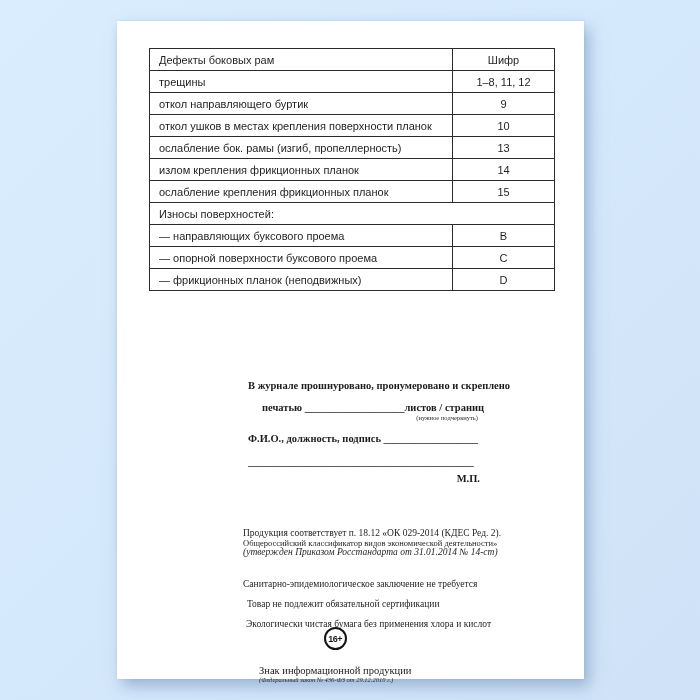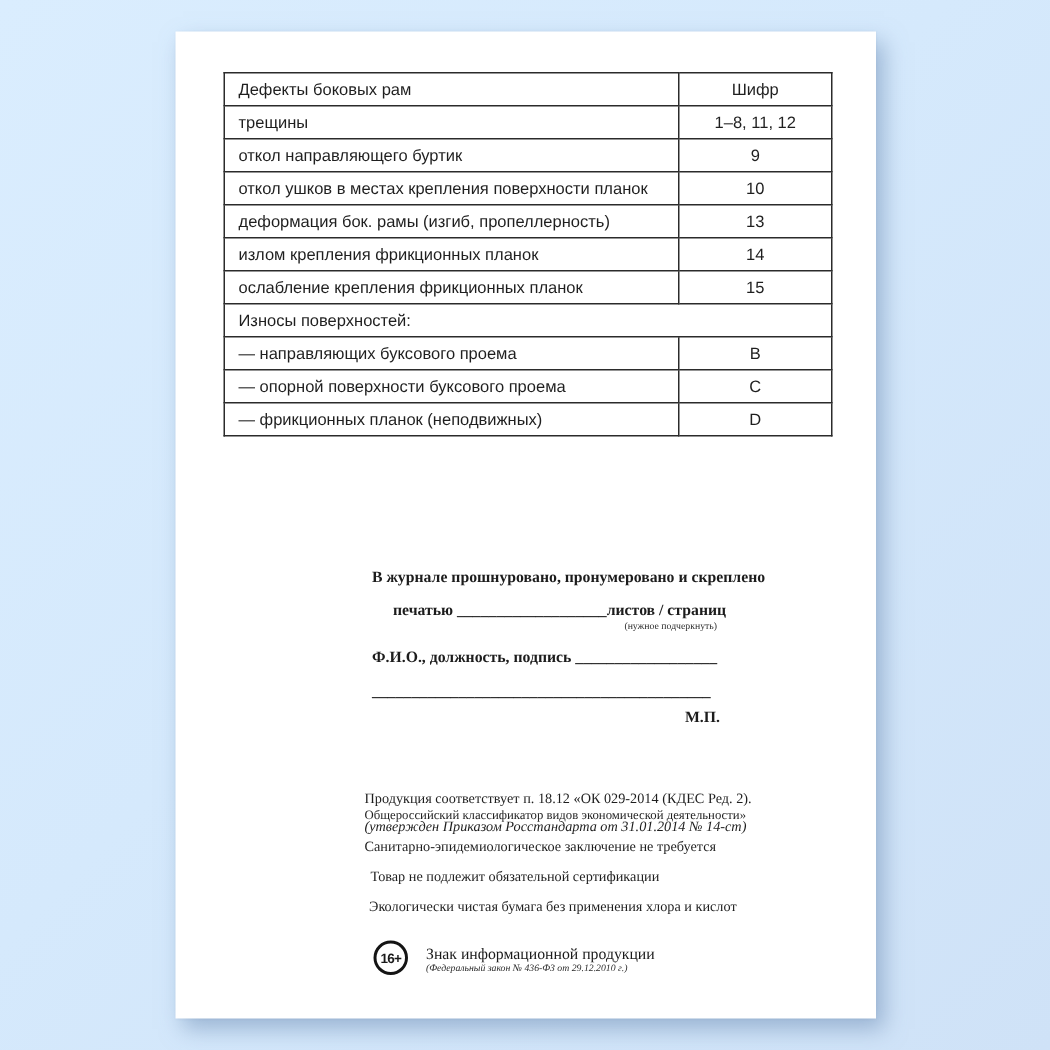--- a/index.html
+++ b/index.html
@@ -88,34 +88,35 @@
     left: 126px;
     top: 508px;
     width: 250px;
     font-family: "Liberation Serif", "DejaVu Serif", serif;
     color: #1e1e1e;
     white-space: nowrap;
   }
   .cert .c1 { font-size: 9.5px; line-height: 9.5px; }
   .cert .c2 { font-size: 8.5px; line-height: 9.5px; }
   .cert .c3 { font-size: 9.5px; line-height: 9.5px; font-style: italic; }
-  .cert .s1 { font-size: 9.5px; line-height: 13px; margin-top: 1px; }
+  .cert .s1 { font-size: 9.5px; line-height: 13px; margin-top: 20px; }
   .cert .s2 { font-size: 9.5px; line-height: 13px; margin-top: 7px; padding-left: 4px; }
   .cert .s3 { font-size: 9.5px; line-height: 13px; margin-top: 7px; padding-left: 3px; }
 
   
   .agemark {
     position: absolute;
-    left: 132px;
+    left: 142px;
     top: 606px;
     display: flex;
     align-items: center;
     gap: 12px;
     font-family: "Liberation Serif", "DejaVu Serif", serif;
     color: #1a1a1a;
+    flex-direction: column;
   }
   .badge16 {
     width: 19px;
     height: 19px;
     border: 2.5px solid #141414;
     border-radius: 50%;
     display: flex;
     align-items: center;
     justify-content: center;
     font-family: "Liberation Sans", sans-serif;
@@ -147,21 +148,21 @@
         </tr>
         <tr>
           <td>откол направляющего буртик</td>
           <td class="c-code">9</td>
         </tr>
         <tr>
           <td>откол ушков в местах крепления поверхности планок</td>
           <td class="c-code">10</td>
         </tr>
         <tr>
-          <td>деформация бок. рамы (изгиб, пропеллерность)</td>
+          <td>ослабление бок. рамы (изгиб, пропеллерность)</td>
           <td class="c-code">13</td>
         </tr>
         <tr>
           <td>излом крепления фрикционных планок</td>
           <td class="c-code">14</td>
         </tr>
         <tr>
           <td>ослабление крепления фрикционных планок</td>
           <td class="c-code">15</td>
         </tr>

